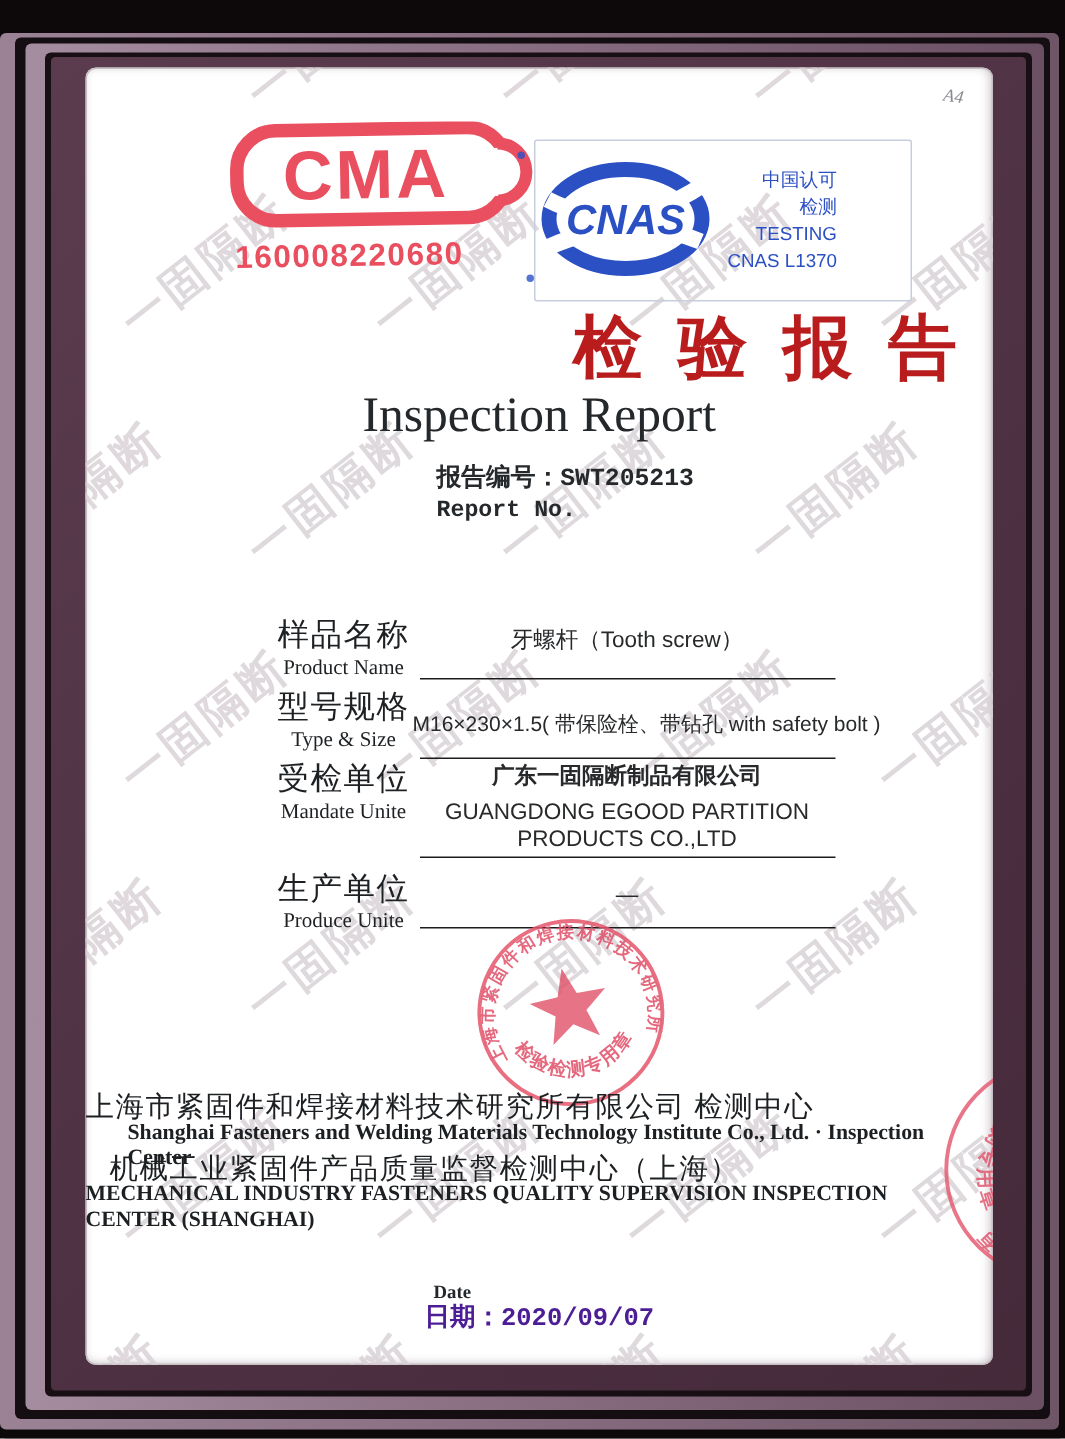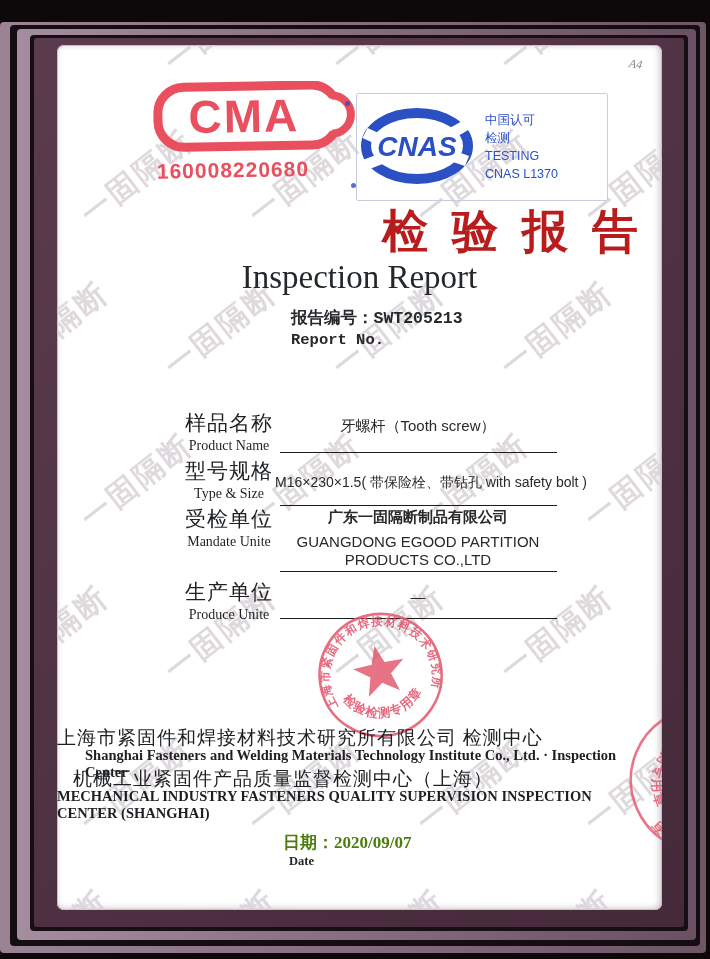--- a/index.html
+++ b/index.html
@@ -26,21 +26,21 @@
   
   .wm{position:absolute;white-space:nowrap;font-weight:bold;font-size:30px;
     letter-spacing:3px;transform:rotate(-38deg);transform-origin:center;
     opacity:.8;pointer-events:none;}
   
   .cma-wrap{left:85px;top:36px;width:220px;height:106px;}
   
   .cnas-wrap{left:299px;top:48px;width:250px;height:106px;border:1px solid #c6cede;
     border-radius:2px;display:flex;align-items:center;}
   .cnas-text{margin-left:6px;line-height:1.45;}
-  .cnas-text .l{font-size:12.5px;}
+  .cnas-text .l{font-size:12.5px;text-align:right;}
   .cnas-text .b{font-weight:normal;}
   
   .title-zh{left:0;top:156px;width:605px;text-align:right;font-size:46px;font-weight:bold;
     color:#b91c1c;letter-spacing:24px;text-indent:24px;}
   .title-en{left:0;top:214px;width:605px;text-align:center;font-size:33px;
     font-family:"Liberation Serif","DejaVu Serif",serif;color:#24282b;}
   .repno-zh{left:234px;top:262px;font-family:"Liberation Mono","DejaVu Sans Mono",monospace;
     font-size:16.5px;font-weight:bold;color:#26292c;}
   .repno-en{left:234px;top:286px;font-family:"Liberation Mono","DejaVu Sans Mono",monospace;
     font-size:15.5px;font-weight:bold;color:#26292c;}
@@ -50,22 +50,22 @@
   .lab .en{font-family:"Liberation Serif","DejaVu Serif",serif;font-size:14px;margin-top:1px;}
   .val{left:218px;width:286px;text-align:center;font-size:15px;color:#27292b;white-space:nowrap;}
   .ul{left:223px;width:277px;border-top:1.6px solid #1c1c1c;height:0;}
   
   .seal-main{left:248px;top:556px;width:152px;height:152px;opacity:.85;transform:rotate(-12deg);}
   .seal-edge{left:556px;top:646px;width:176px;height:176px;opacity:.8;transform:rotate(112deg);}
   
   .foot{left:0;width:575px;text-align:left;color:#1d2023;}
   .foot.zh{font-family:"Liberation Serif","DejaVu Serif",serif;font-size:19px;letter-spacing:1px;}
   .foot.en{font-family:"Liberation Serif","DejaVu Serif",serif;font-weight:bold;font-size:14.5px;}
-  .date-zh{left:226px;top:786px;font-family:Liberation Serif, serif;
-    font-size:17px;font-weight:bold;color:#4d7c0f;}
+  .date-zh{left:226px;top:821px;font-family:Liberation Mono, monospace;
+    font-size:17px;font-weight:bold;color:#4c1d95;}
   .date-en{left:232px;top:809px;font-family:"Liberation Serif","DejaVu Serif",serif;
     font-weight:bold;font-size:12.5px;color:#23262a;}
   .hand-mark{left:572px;top:12px;font-family:"Liberation Serif","DejaVu Serif",serif;
     font-style:italic;font-size:12px;color:#8a8a92;transform:rotate(8deg);}
   .ink-dot{width:5px;height:5px;border-radius:50%;background:#2b50c4;opacity:.8;}
 </style>
 </head>
 <body>
 
 <div class="abs frame-base"></div>

